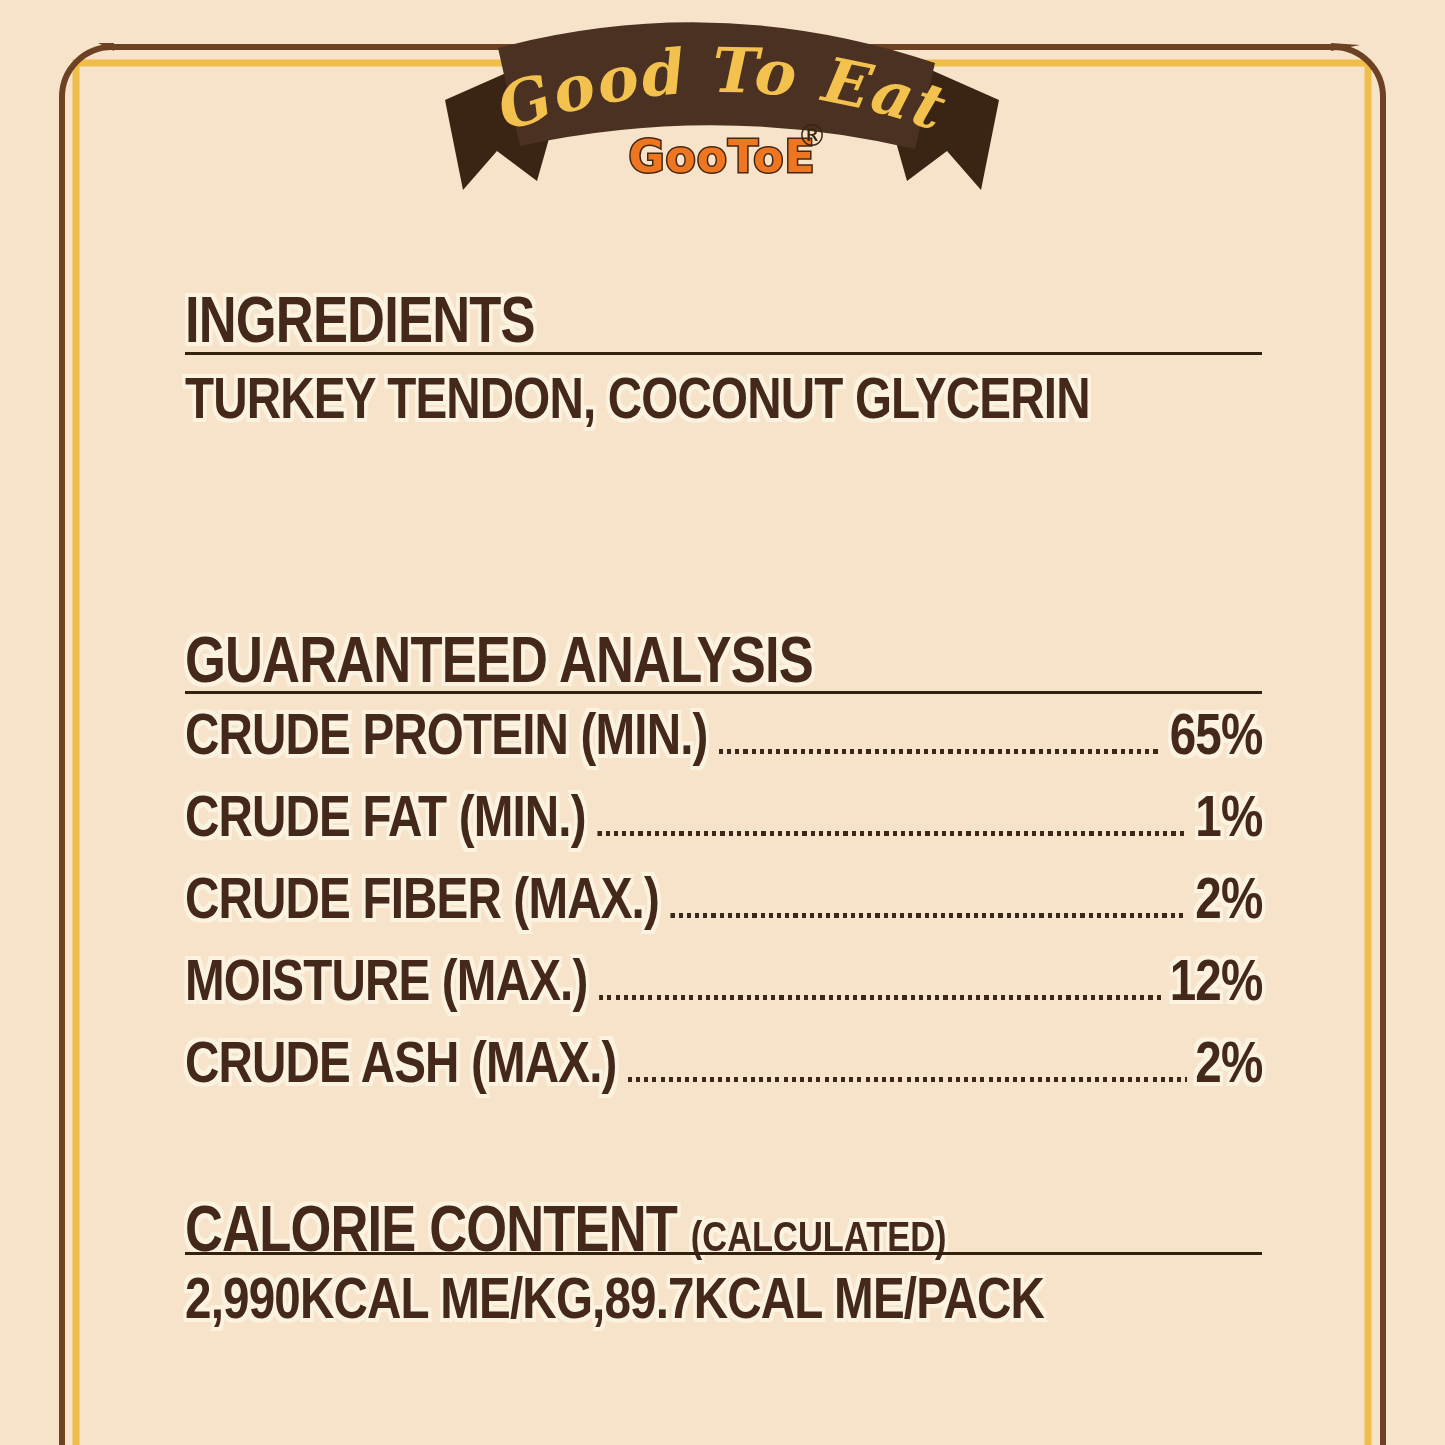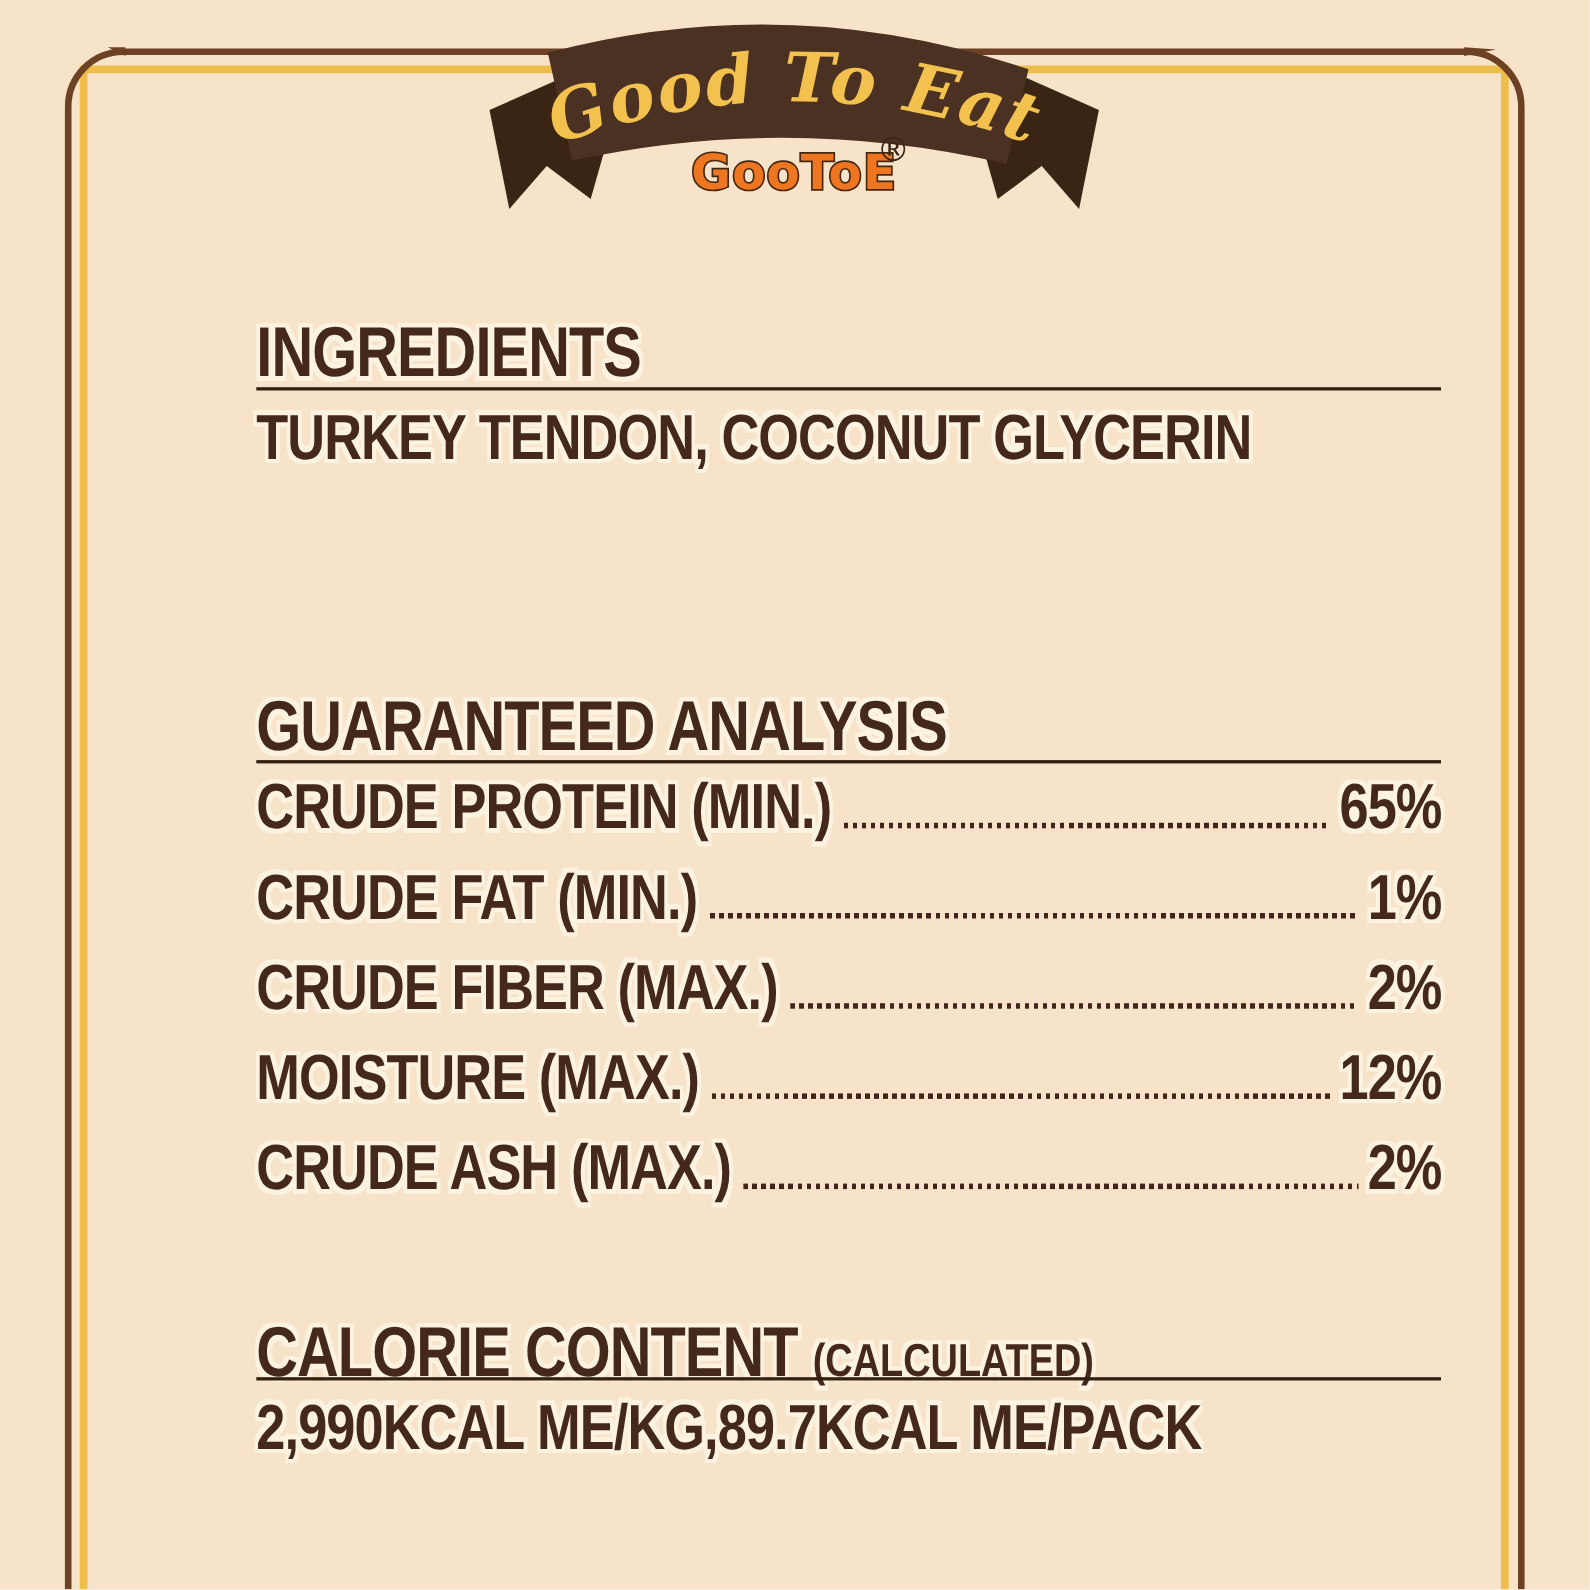--- a/index.html
+++ b/index.html
@@ -4,21 +4,21 @@
 <style>
   html,body{margin:0;padding:0;}
   .page{
     position:relative;
     width:1445px;height:1445px;
     background:#f6e3c9;
     overflow:hidden;
     font-family:"Liberation Sans", sans-serif;
   }
   svg.layer{position:absolute;left:0;top:0;pointer-events:none;}
-  .content{position:absolute;left:185px;top:0;width:1077px;height:1445px;margin-left:48px;}
+  .content{position:absolute;left:185px;top:0;width:1077px;height:1445px;}
   .abs{position:absolute;left:0;}
   
   .cx{width:122%;transform:scaleX(0.82);transform-origin:left top;}
   .halo{
     color:#44291a;
     text-shadow:
       -4px -4px 0 #fcf2e0, 4px -4px 0 #fcf2e0,
       -4px  4px 0 #fcf2e0, 4px  4px 0 #fcf2e0,
        0 -4px 0 #fcf2e0,  0 4px 0 #fcf2e0,
       -4px 0 0 #fcf2e0,   4px 0 0 #fcf2e0,

